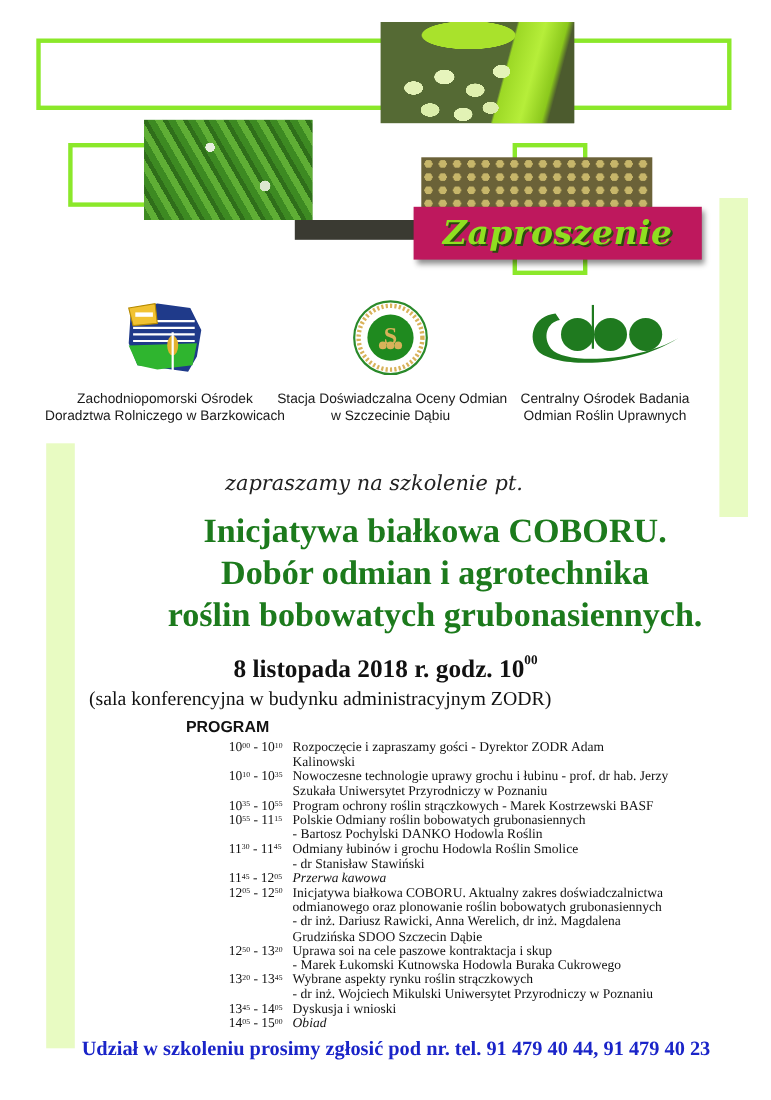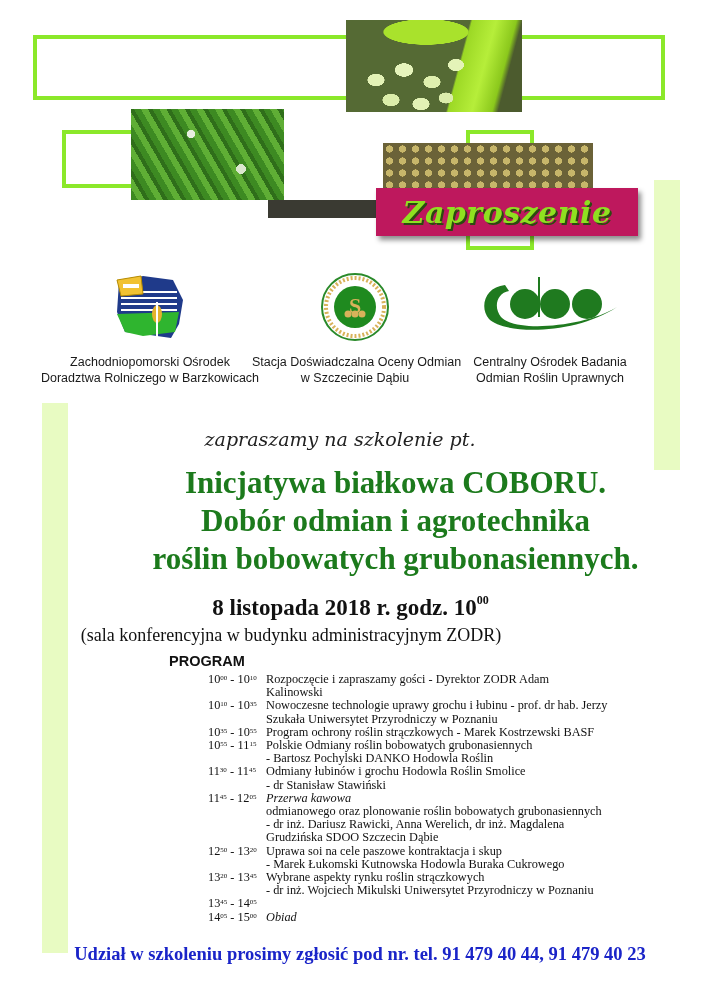--- a/index.html
+++ b/index.html
@@ -178,20 +178,24 @@
     </div>
     <div class="row">
       <span class="time"></span>
       <span class="desc">- dr Stanisław Stawiński</span>
     </div>
     <div class="row">
       <span class="time">11<sup>45</sup> - 12<sup>05</sup></span>
       <span class="desc it">Przerwa kawowa</span>
     </div>
     <div class="row">
+      <span class="time">12<sup>05</sup> - 12<sup>50</sup></span>
+      <span class="desc">Inicjatywa białkowa COBORU. Aktualny zakres doświadczalnictwa</span>
+    </div>
+    <div class="row">
       <span class="time"></span>
       <span class="desc">odmianowego oraz plonowanie roślin bobowatych grubonasiennych</span>
     </div>
     <div class="row">
       <span class="time"></span>
       <span class="desc">- dr inż. Dariusz Rawicki,  Anna Werelich, dr inż. Magdalena</span>
     </div>
     <div class="row">
       <span class="time"></span>
       <span class="desc">Grudzińska SDOO Szczecin Dąbie</span>
@@ -207,20 +211,21 @@
     <div class="row">
       <span class="time">13<sup>20</sup> - 13<sup>45</sup></span>
       <span class="desc">Wybrane  aspekty rynku roślin strączkowych</span>
     </div>
     <div class="row">
       <span class="time"></span>
       <span class="desc">- dr inż. Wojciech Mikulski Uniwersytet Przyrodniczy w Poznaniu</span>
     </div>
     <div class="row">
       <span class="time">13<sup>45</sup> - 14<sup>05</sup></span>
+      <span class="desc">Dyskusja i wnioski</span>
     </div>
     <div class="row">
       <span class="time">14<sup>05</sup> - 15<sup>00</sup></span>
       <span class="desc it">Obiad</span>
     </div>
   </div>
 
 <div class="footer">Udział w szkoleniu prosimy zgłosić pod nr. tel. 91 479 40 44, 91 479 40 23</div>
 
 </body></html>

